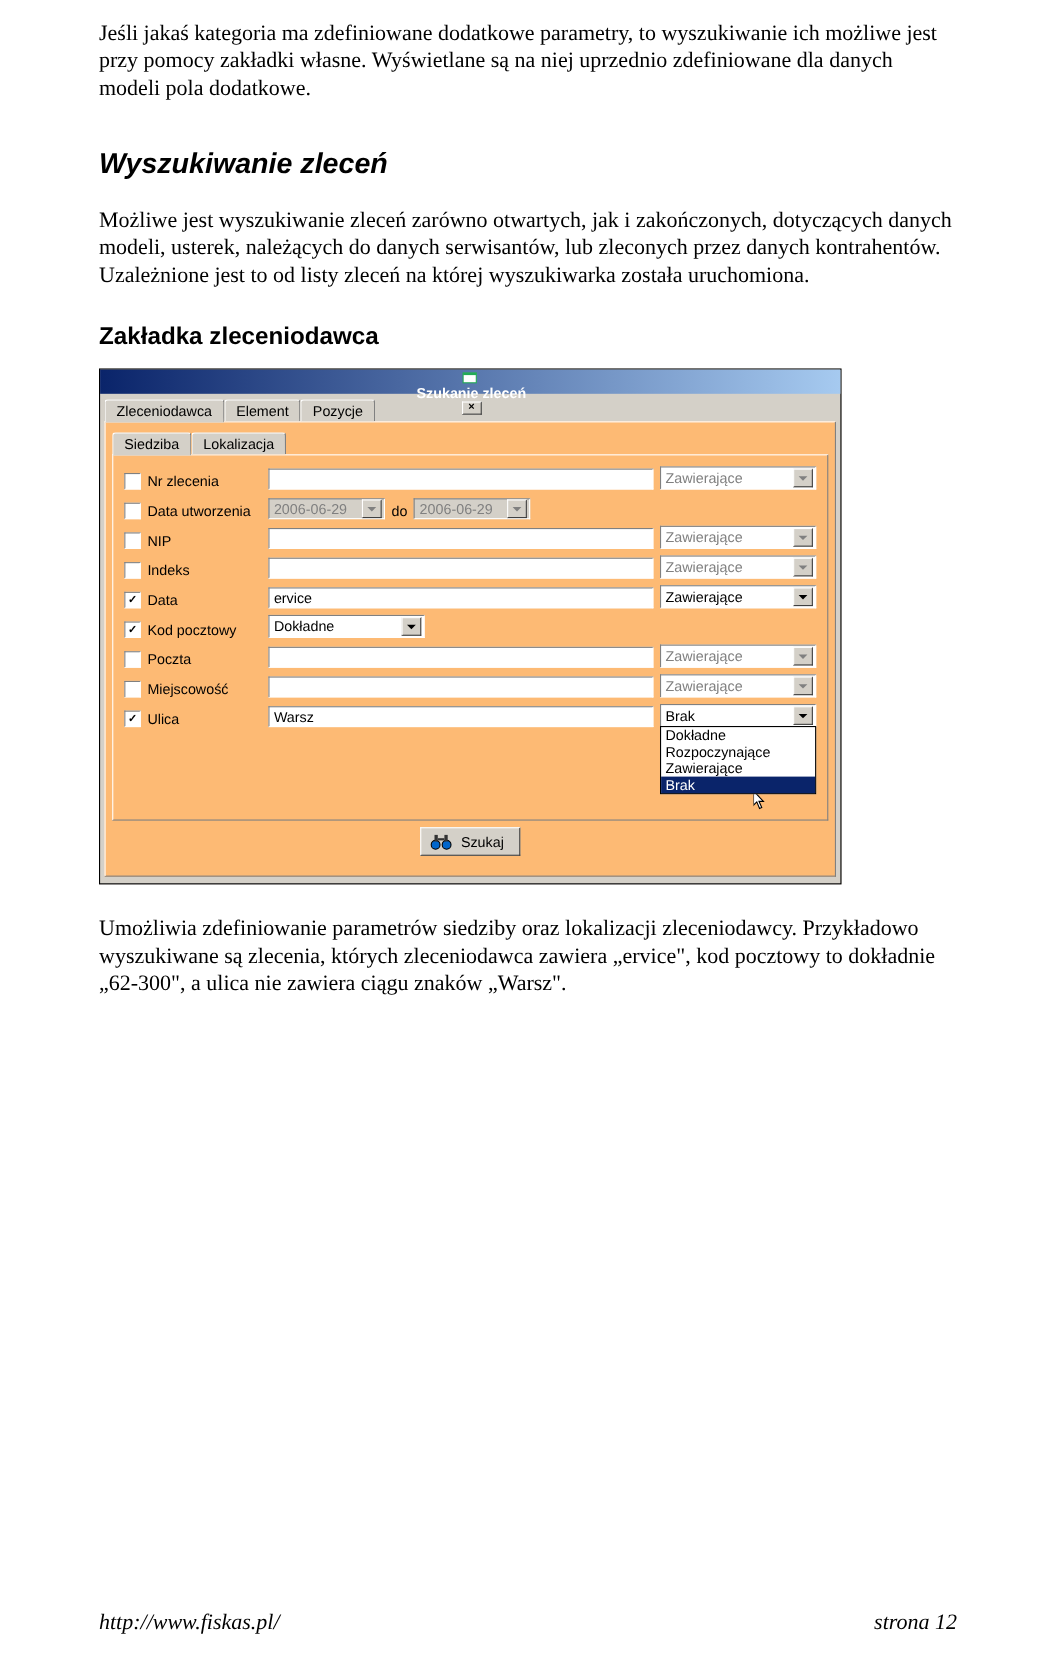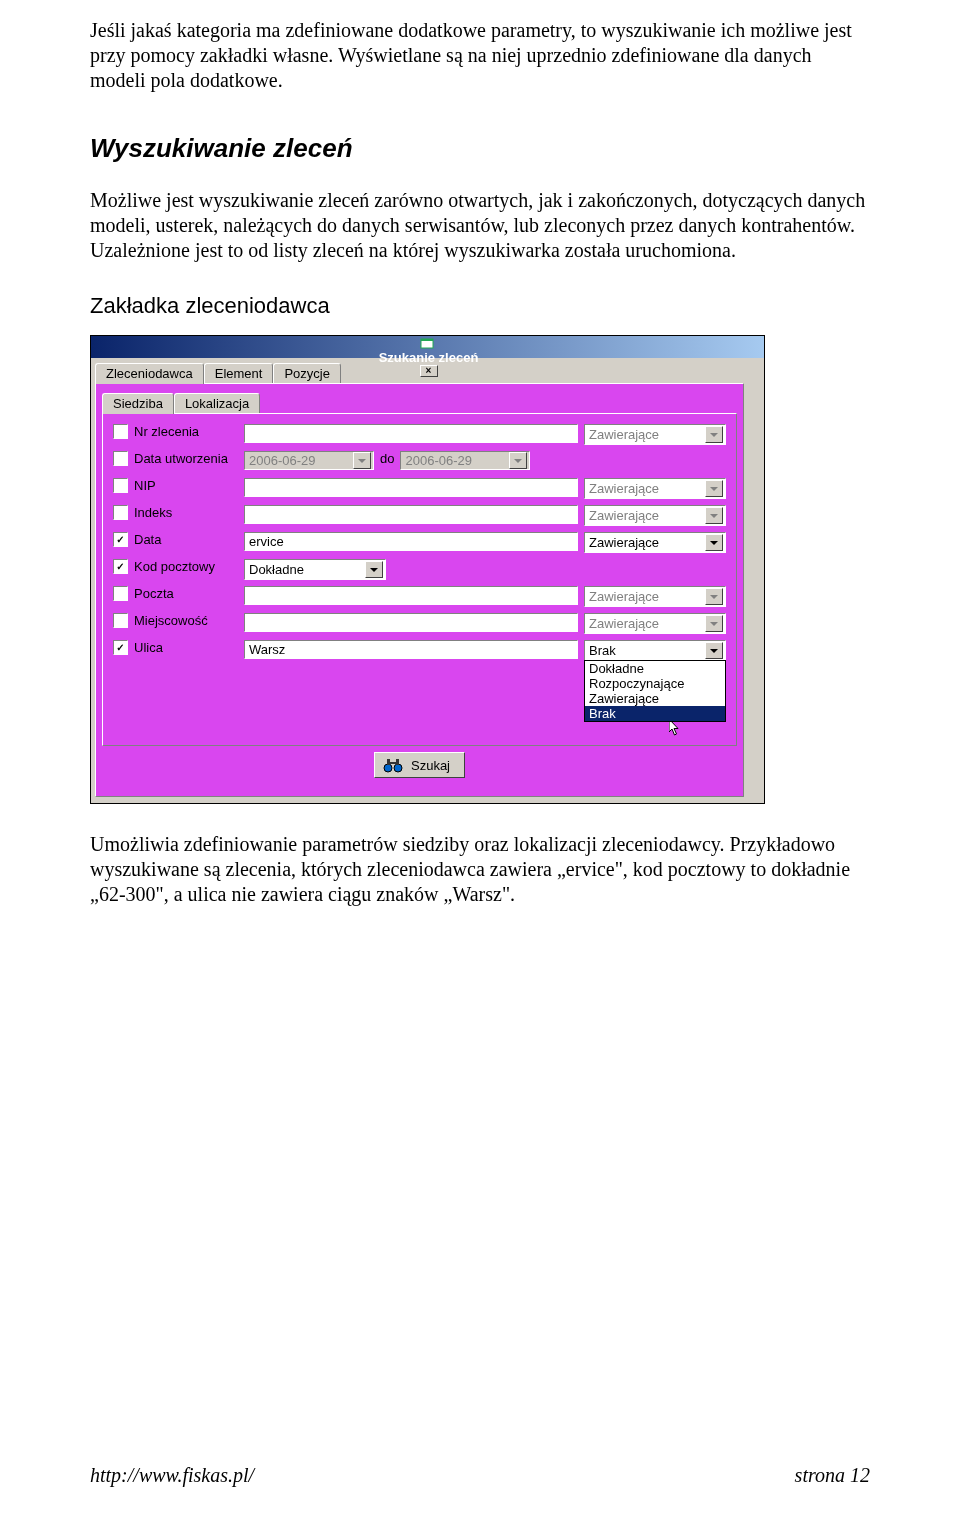--- a/index.html
+++ b/index.html
@@ -25,21 +25,21 @@
   h2.section {
     font-family: Arial, sans-serif;
     font-size: 26px;
     font-weight: bold;
     font-style: italic;
     margin: 40px 0 24px 0;
   }
   h3.subsection {
     font-family: Arial, sans-serif;
     font-size: 22px;
-    font-weight: normal;
+    font-weight: bold;
     margin: 30px 0 16px 0;
   }
   .footer {
     position: absolute;
     left: 90px;
     right: 90px;
     bottom: 30px;
     font-style: italic;
     font-size: 20px;
     display: flex;
@@ -117,35 +117,35 @@
   .tab.active {
     background: #d4d0c8;
     z-index: 2;
     padding-bottom: 3px;
   }
   .tab-body {
     border-top: 1px solid #fff;
     border-left: 1px solid #fff;
     border-right: 1px solid #808080;
     border-bottom: 1px solid #808080;
-    margin: 0 20px 6px 4px;
+    margin: 0 4px 6px 4px;
     padding: 6px 6px 10px 6px;
-    background: #d946ef;
+    background: #fdba74;
   }
   .inner-tab-body {
     border-top: 1px solid #fff;
     border-left: 1px solid #fff;
     border-right: 1px solid #808080;
     border-bottom: 1px solid #808080;
     padding: 10px 10px 14px 10px;
     margin-top: 0;
   }
   .row {
     display: flex;
-    align-items: flex-start;
+    align-items: flex-end;
     margin-bottom: 6px;
     height: 21px;
   }
   .chk {
     width: 13px;
     height: 13px;
     background: #fff;
     border-top: 1px solid #808080;
     border-left: 1px solid #808080;
     border-right: 1px solid #fff;
@@ -215,21 +215,21 @@
   }
   .sel.disabled .arrow::after { border-top-color: #808080; }
 
   .date-sel {
     background: #d4d0c8;
     border-top: 1px solid #808080;
     border-left: 1px solid #808080;
     border-right: 1px solid #fff;
     border-bottom: 1px solid #fff;
     height: 19px;
-    width: 130px;
+    width: 106px;
     box-sizing: border-box;
     padding: 1px 2px 1px 4px;
     font-size: 13px;
     display: flex;
     align-items: center;
     color: #808080;
   }
   .date-sel .arrow {
     margin-left: auto;
     width: 16px;

